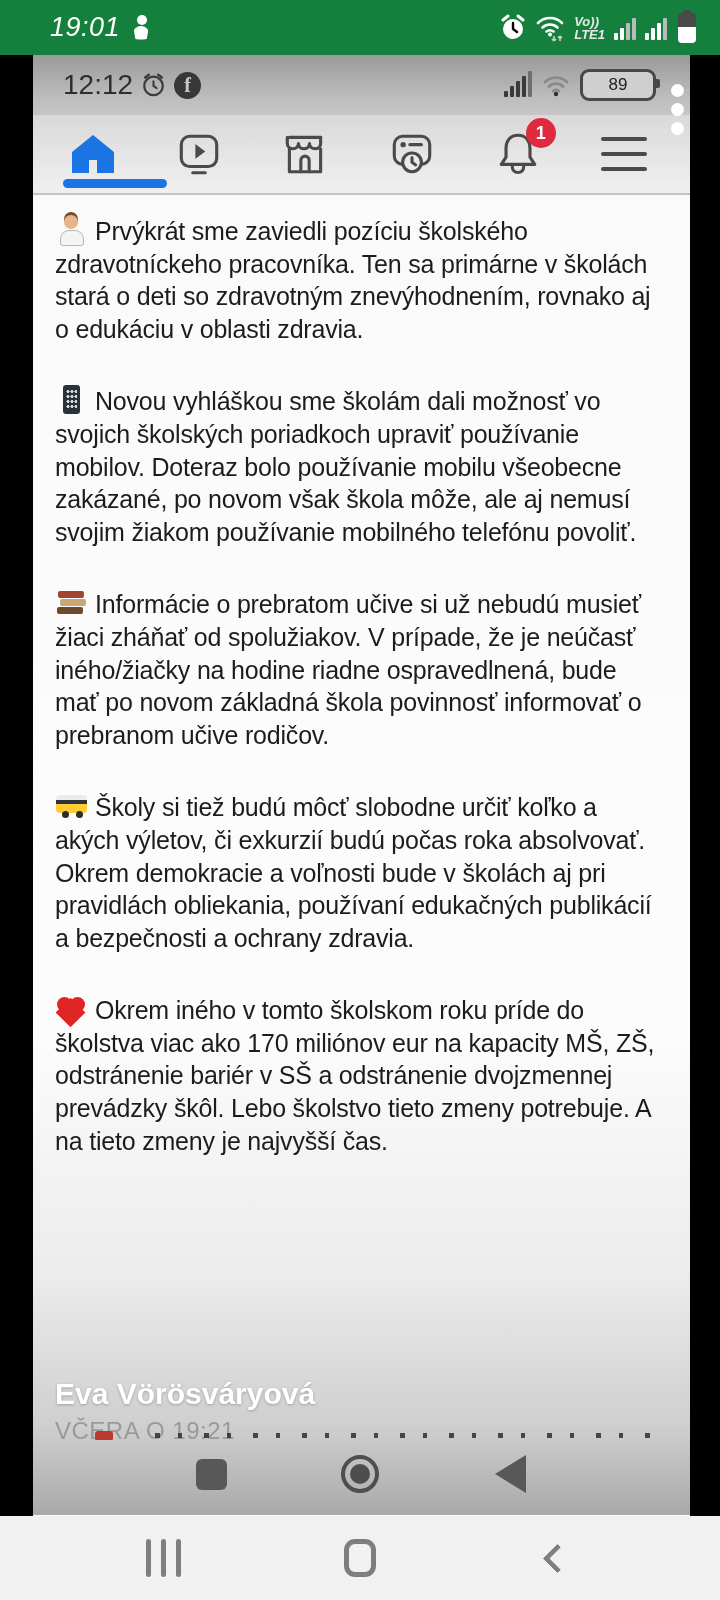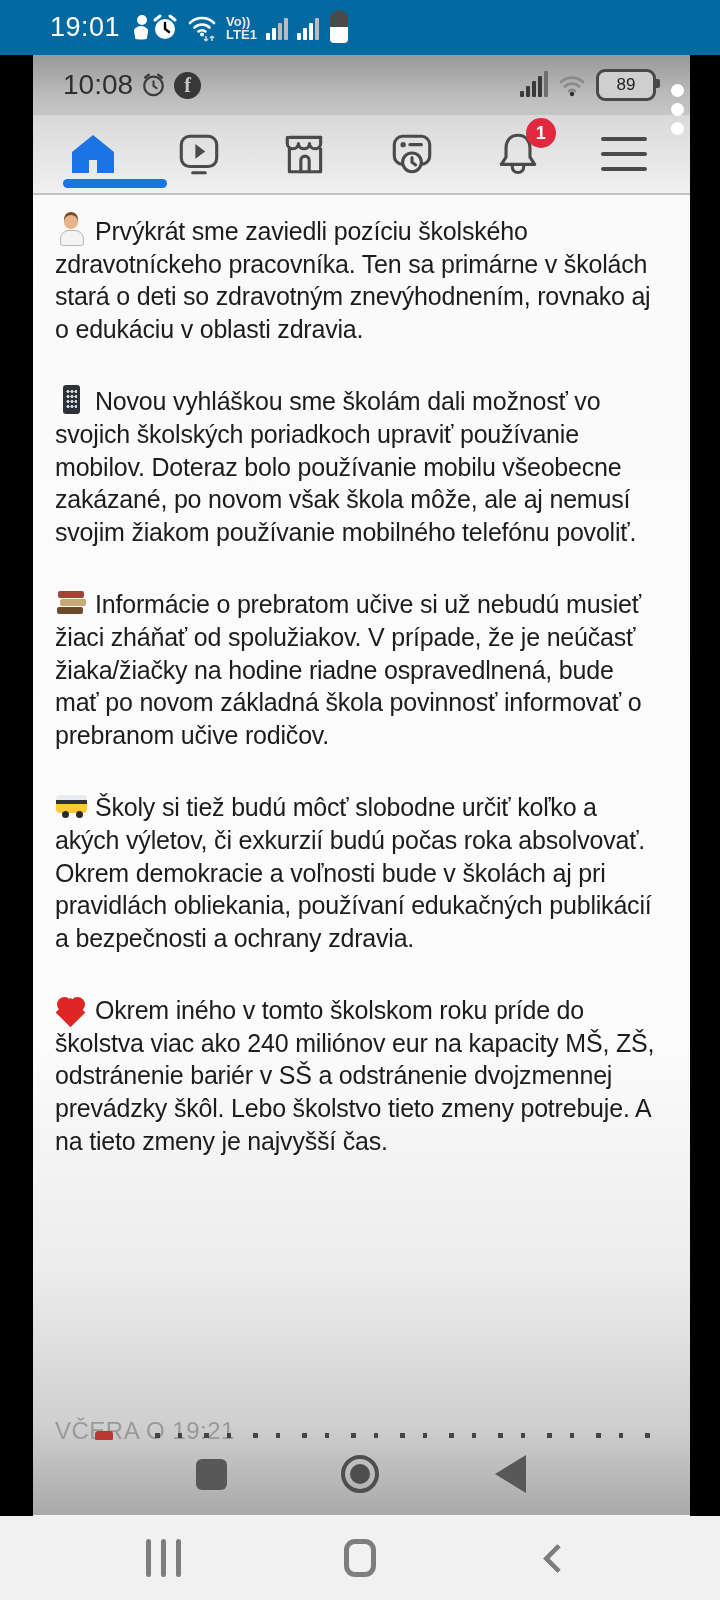--- a/index.html
+++ b/index.html
@@ -1,21 +1,21 @@
 <!DOCTYPE html>
 <html><head>
 <meta charset="utf-8">
 <style>
   html,body{margin:0;padding:0;}
   body{width:720px;height:1600px;background:#000;overflow:hidden;position:relative;
        font-family:"Liberation Sans",sans-serif;-webkit-font-smoothing:antialiased;}
 
   
-  .outer-status{position:absolute;left:0;top:0;width:720px;height:55px;background:#0369a1;
-    display:flex;align-items:center;color:#fff;}
+  .outer-status{position:absolute;left:0;top:0;width:720px;height:55px;background:#15803d;
+    display:flex;align-items:center;justify-content:space-between;color:#fff;font-style:italic;}
   .os-left{display:flex;align-items:center;gap:10px;padding-left:50px;}
   .os-time{font-size:27px;letter-spacing:.5px;}
   .person-glyph{width:22px;height:26px;position:relative;display:inline-block;}
   .person-glyph::before{content:"";position:absolute;left:7px;top:0;width:10px;height:10px;border-radius:50%;background:#fff;}
   .person-glyph::after{content:"";position:absolute;left:3px;top:11px;width:16px;height:14px;border-radius:8px 8px 6px 6px;background:#fff;clip-path:polygon(0 0,100% 0,85% 100%,15% 100%);}
   .os-right{display:flex;align-items:center;gap:9px;padding-right:24px;}
   .net-label{font-size:13px;line-height:13px;text-align:left;font-weight:bold;color:#e8e8e8;}
   .sigbars{display:flex;align-items:flex-end;gap:2px;height:24px;}
   .sigbars i{width:4px;background:#bbb;border-radius:1px;display:block;}
   .sigbars i.on{background:#fff;}
@@ -27,21 +27,21 @@
 
   .inner-status{height:60px;background:linear-gradient(180deg,#999 0,#bdbdbd 70%,#c6c6c6 100%);
     display:flex;align-items:center;justify-content:space-between;padding:0 34px 0 30px;box-sizing:border-box;}
   .is-left{display:flex;align-items:center;gap:8px;}
   .is-time{font-size:28px;color:#2e2e2e;}
   .fb-dot{width:27px;height:27px;border-radius:50%;background:#383838;color:#c9c9c9;display:flex;align-items:center;justify-content:center;font-weight:bold;font-size:20px;font-family:"Liberation Serif",serif;}
   .is-right{display:flex;align-items:center;gap:10px;}
   .sigbars.dark i{background:#6f6f6f;}
   .sigbars.dark i.on{background:#3a3a3a;}
   .batt-pill{min-width:46px;height:26px;border:3px solid #484848;border-radius:9px;background:#cfcfcf;
-    display:flex;align-items:center;justify-content:center;font-size:17px;color:#222;position:relative;padding:0 4px;}
+    display:flex;align-items:center;justify-content:center;font-size:17px;color:#222;position:relative;padding:0 12px;}
   .batt-pill::after{content:"";position:absolute;right:-7px;top:7px;width:4px;height:9px;background:#484848;border-radius:0 2px 2px 0;}
 
   
   .fb-tabbar{height:80px;background:linear-gradient(180deg,#d9d9d9,#f0f0f0);border-bottom:2px solid #c3c3c3;
     display:flex;align-items:center;justify-content:space-between;padding:0 30px 0 24px;box-sizing:border-box;position:relative;}
   .tab{width:72px;height:64px;display:flex;align-items:center;justify-content:center;position:relative;}
   .tab svg{display:block;}
   .active-underline{position:absolute;left:6px;bottom:-2px;width:104px;height:9px;border-radius:5px;background:#1b74e4;}
   .badge{position:absolute;top:-4px;right:-2px;min-width:30px;height:30px;border-radius:15px;background:#e0293e;color:#fff;
     font-size:18px;font-weight:bold;display:flex;align-items:center;justify-content:center;}
@@ -139,21 +139,21 @@
         <i style="height:22px"></i>
     </div>
     <div class="batt-out"></div>
   </div>
 </div>
 
 <div class="video">
 
   <div class="inner-status">
     <div class="is-left">
-      <span class="is-time">10:08</span>
+      <span class="is-time">12:12</span>
       <svg width="25" height="26" viewBox="0 0 26 28">
         <circle cx="13" cy="15" r="10" fill="none" stroke="#3c3c3c" stroke-width="2.4"></circle>
         <path d="M13 10v5l3.5 2.5" stroke="#3c3c3c" stroke-width="2.2" fill="none" stroke-linecap="round"></path>
         <path d="M4 6 L8 3 M22 6 L18 3" stroke="#3c3c3c" stroke-width="2.6" stroke-linecap="round"></path>
       </svg>
       <span class="fb-dot">f</span>
     </div>
     <div class="is-right">
       <div class="sigbars dark">
         <i style="height:6px" class="on"></i>
@@ -220,28 +220,29 @@
         </div>
     </div>
   </div>
 
   <div class="post">
 
       <p><span class="pe health-worker-emoji"></span><span class="ptext">Prvýkrát sme zaviedli pozíciu školského zdravotníckeho pracovníka. Ten sa primárne v školách stará o deti so zdravotným znevýhodnením, rovnako aj o edukáciu v oblasti zdravia.</span></p>
 
       <p><span class="pe mobile-phone-emoji"></span><span class="ptext">Novou vyhláškou sme školám dali možnosť vo svojich školských poriadkoch upraviť používanie mobilov. Doteraz bolo používanie mobilu všeobecne zakázané, po novom však škola môže, ale aj nemusí svojim žiakom používanie mobilného telefónu povoliť.</span></p>
 
-      <p><span class="pe books-emoji"></span><span class="ptext">Informácie o prebratom učive si už nebudú musieť žiaci zháňať od spolužiakov. V prípade, že je neúčasť žiaka/žiačky na hodine riadne ospravedlnená, bude mať po novom základná škola povinnosť informovať o prebranom učive rodičov.</span></p>
+      <p><span class="pe books-emoji"></span><span class="ptext">Informácie o prebratom učive si už nebudú musieť žiaci zháňať od spolužiakov. V prípade, že je neúčasť iného/žiačky na hodine riadne ospravedlnená, bude mať po novom základná škola povinnosť informovať o prebranom učive rodičov.</span></p>
 
 
       <p><span class="pe school-bus-emoji"></span><span class="ptext">Školy si tiež budú môcť slobodne určiť koľko a akých výletov, či exkurzií budú počas roka absolvovať. Okrem demokracie a voľnosti bude v školách aj pri pravidlách obliekania, používaní edukačných publikácií a bezpečnosti a ochrany zdravia.</span></p>
 
-      <p><span class="pe red-heart-emoji"></span><span class="ptext">Okrem iného v tomto školskom roku príde do školstva viac ako 240 miliónov eur na kapacity MŠ, ZŠ, odstránenie bariér v SŠ a odstránenie dvojzmennej prevádzky škôl. Lebo školstvo tieto zmeny potrebuje. A na tieto zmeny je najvyšší čas.</span></p>
-    </div>
-
+      <p><span class="pe red-heart-emoji"></span><span class="ptext">Okrem iného v tomto školskom roku príde do školstva viac ako 170 miliónov eur na kapacity MŠ, ZŠ, odstránenie bariér v SŠ a odstránenie dvojzmennej prevádzky škôl. Lebo školstvo tieto zmeny potrebuje. A na tieto zmeny je najvyšší čas.</span></p>
+    </div>
+
+  <div class="vo-name">Eva Vörösváryová</div>
   <div class="vo-time">VČERA O 19:21</div>
   <div class="clip-line">
     <span class="redfrag"></span>
     <span class="frags"></span>
   </div>
 
   <div class="rec-stop"></div>
   <div class="rec-home"></div>
   <div class="rec-back"></div>
 </div>

